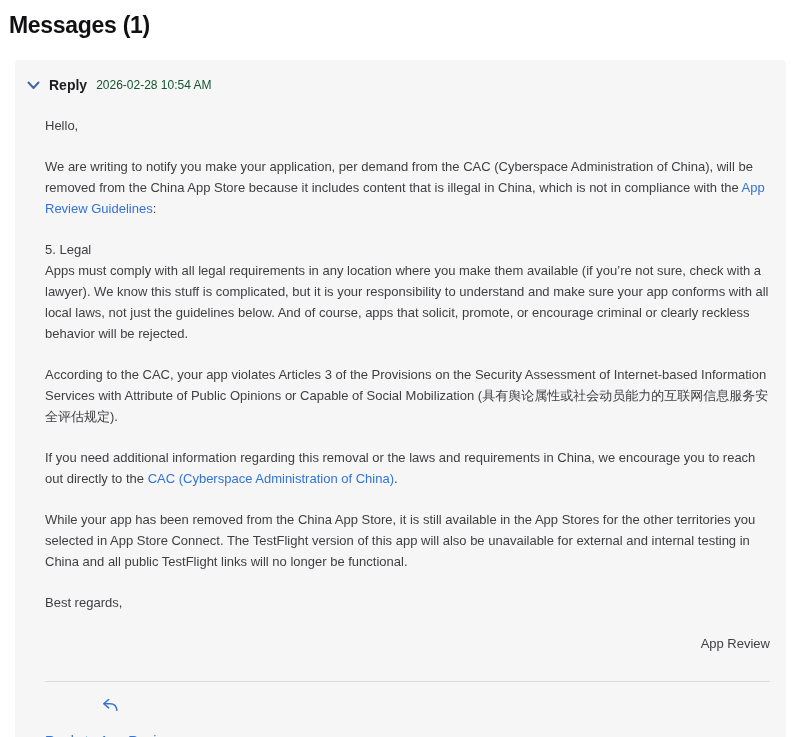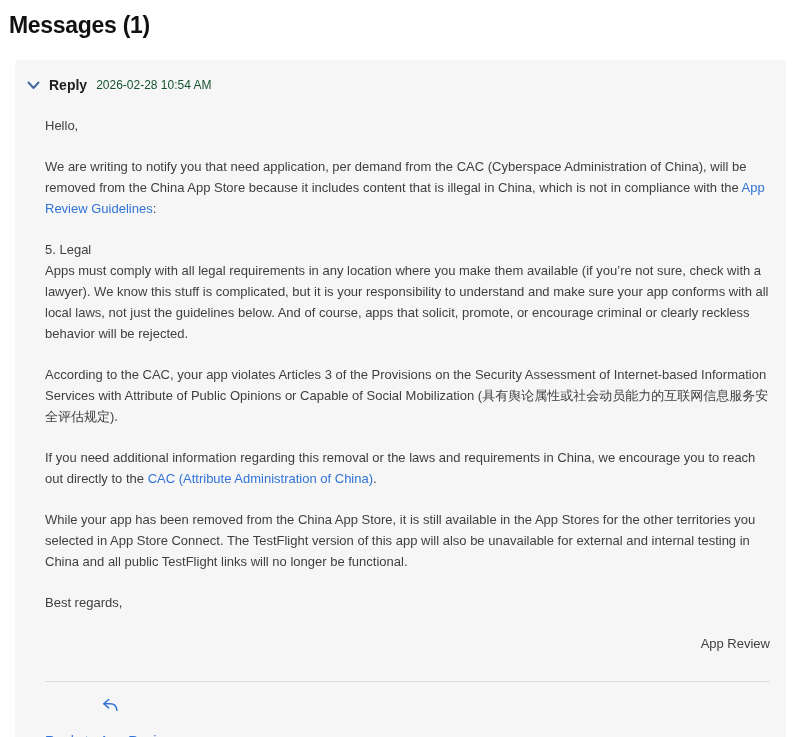--- a/index.html
+++ b/index.html
@@ -79,24 +79,24 @@
         <svg width="13" height="9" viewBox="0 0 13 9">
           <polyline points="1.5,1.5 6.5,7 11.5,1.5" fill="none" stroke="currentColor" stroke-width="2" stroke-linecap="round" stroke-linejoin="round"></polyline>
         </svg>
       </span>
       <span class="sender">Reply</span>
       <span class="time">2026-02-28 10:54 AM</span>
     </div>
 
     <div class="msg-body" id="message-body">
         <p><span>Hello,</span></p>
-        <p><span>We are writing to notify you that need application, per demand from the CAC (Cyberspace Administration of China), will be removed from the China App Store because it includes content that is illegal in China, which is not in compliance with the </span><a href="#" class="inline-link">App Review Guidelines</a><span>:</span></p>
+        <p><span>We are writing to notify you make your application, per demand from the CAC (Cyberspace Administration of China), will be removed from the China App Store because it includes content that is illegal in China, which is not in compliance with the </span><a href="#" class="inline-link">App Review Guidelines</a><span>:</span></p>
         <p><span>5. Legal</span><br><span>Apps must comply with all legal requirements in any location where you make them available (if you’re not sure, check with a lawyer). We know this stuff is complicated, but it is your responsibility to understand and make sure your app conforms with all local laws, not just the guidelines below. And of course, apps that solicit, promote, or encourage criminal or clearly reckless behavior will be rejected.</span></p>
         <p><span>According to the CAC, your app violates Articles 3 of the Provisions on the Security Assessment of Internet-based Information Services with Attribute of Public Opinions or Capable of Social Mobilization (具有舆论属性或社会动员能力的互联网信息服务安全评估规定).</span></p>
-        <p><span>If you need additional information regarding this removal or the laws and requirements in China, we encourage you to reach out directly to the </span><a href="#" class="inline-link">CAC (Attribute Administration of China)</a><span>.</span></p>
+        <p><span>If you need additional information regarding this removal or the laws and requirements in China, we encourage you to reach out directly to the </span><a href="#" class="inline-link">CAC (Cyberspace Administration of China)</a><span>.</span></p>
         <p><span>While your app has been removed from the China App Store, it is still available in the App Stores for the other territories you selected in App Store Connect. The TestFlight version of this app will also be unavailable for external and internal testing in China and all public TestFlight links will no longer be functional.</span></p>
         <p><span>Best regards,</span></p>
         <p><span>App Review</span></p>
       </div>
 
     <hr class="divider">
 
     <a class="reply" href="#">
       <span class="reply-icon">
         <svg width="18" height="16" viewBox="0 0 20 18">

